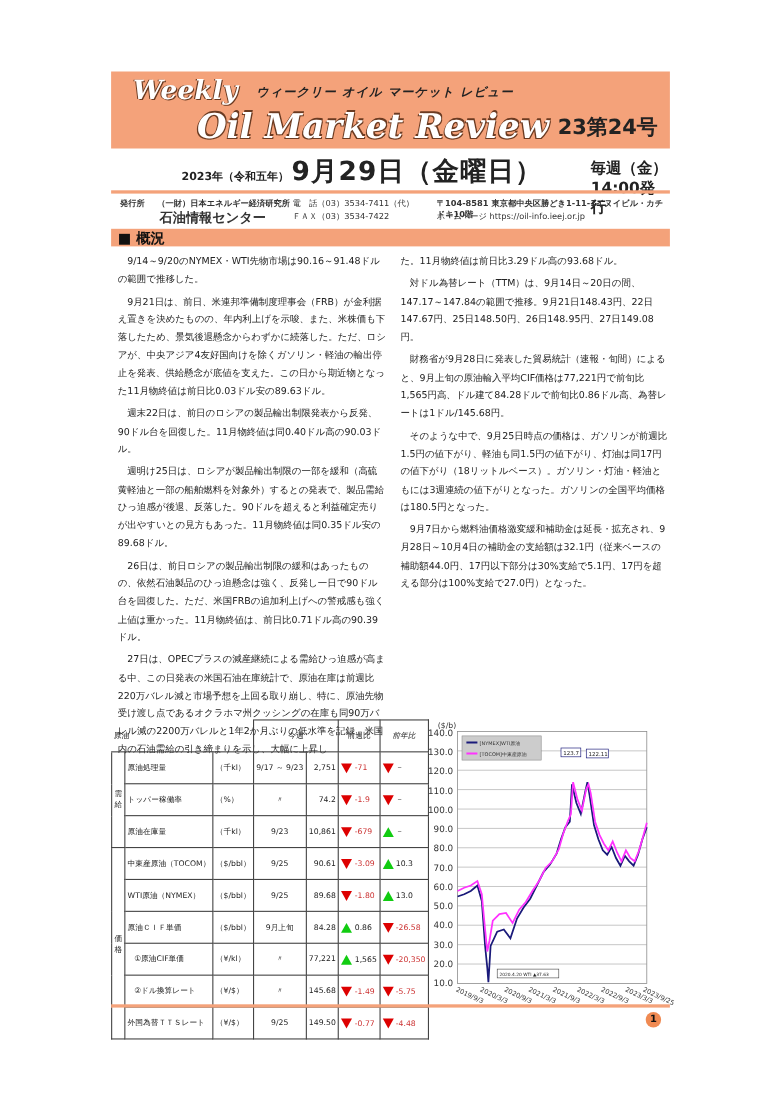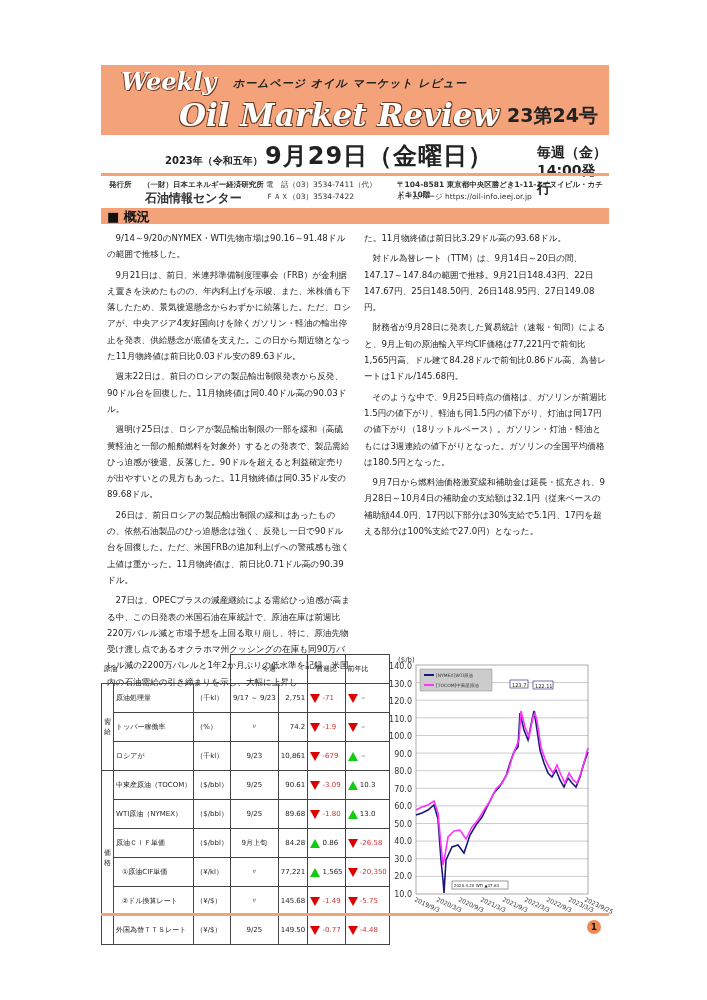--- a/index.html
+++ b/index.html
@@ -40,21 +40,21 @@
   .chart{position:absolute;left:378px;top:655px;width:235px;height:265px;}
   .pagenum{position:absolute;left:587px;top:920px;width:14px;height:14px;border-radius:50%;background:#f08a52;color:#111;font-size:9px;font-weight:bold;text-align:center;line-height:14px;}
 </style>
 </head>
 <body>
 
 <div class="page">
 
   <div class="banner">
     <div class="weekly">Weekly</div>
-    <div class="kana">ホームページ オイル マーケット レビュー</div>
+    <div class="kana">ウィークリー オイル マーケット レビュー</div>
     <div class="omr">Oil Market Review</div>
     <div class="issue">23第24号</div>
   </div>
 
   <div class="dateline">
     <div class="era">2023年（令和五年）</div>
     <div class="bigdate">9月29日（金曜日）</div>
     <div class="freq">毎週（金）14:00発行</div>
   </div>
   <div class="rule" style="top:173px;"></div>
@@ -89,41 +89,41 @@
     <p>そのような中で、9月25日時点の価格は、ガソリンが前週比1.5円の値下がり、軽油も同1.5円の値下がり、灯油は同17円の値下がり（18リットルベース）。ガソリン・灯油・軽油ともには3週連続の値下がりとなった。ガソリンの全国平均価格は180.5円となった。</p>
     <p>9月7日から燃料油価格激変緩和補助金は延長・拡充され、9月28日～10月4日の補助金の支給額は32.1円（従来ベースの補助額44.0円、17円以下部分は30%支給で5.1円、17円を超える部分は100%支給で27.0円）となった。</p>
   </div>
 
   <table class="mkt">
     <tbody>
         <tr class="hdr">
       <td colspan="3" style="border-left:none;border-top:none;">原油</td>
       <td colspan="2" style="text-align:center;margin-top:28px;">今週</td>
       <td style="text-align:center;">前週比</td>
-      <td style="text-align:left;">前年比</td>
+      <td style="text-align:center;font-style:italic;">前年比</td>
     </tr>
     <tr>
       <td rowspan="3" style="width:10px;text-align:center;white-space:normal;">需給</td>
       <td>原油処理量</td>
       <td>（千kl）</td>
       <td style="text-align:center;">9/17 ～ 9/23</td>
       <td style="text-align:right;">2,751</td>
       <td><span class="tri-down"></span> <span class="neg">-71</span></td>
       <td><span class="tri-down"></span> <span>－</span></td>
     </tr>
     <tr>
       <td>トッパー稼働率</td>
       <td>（%）</td>
       <td style="text-align:center;">〃</td>
       <td style="text-align:right;">74.2</td>
       <td><span class="tri-down"></span> <span class="neg">-1.9</span></td>
       <td><span class="tri-down"></span> <span>－</span></td>
     </tr>
     <tr>
-      <td>ロシアが</td>
+      <td>原油在庫量</td>
       <td>（千kl）</td>
       <td style="text-align:center;">9/23</td>
       <td style="text-align:right;">10,861</td>
       <td><span class="tri-down"></span> <span class="neg">-679</span></td>
       <td><span class="tri-up"></span> <span>－</span></td>
     </tr>
     <tr>
       <td rowspan="6" style="width:10px;text-align:center;white-space:normal;">価格</td>
       <td>中東産原油（TOCOM）</td>
       <td>（$/bbl）</td>

